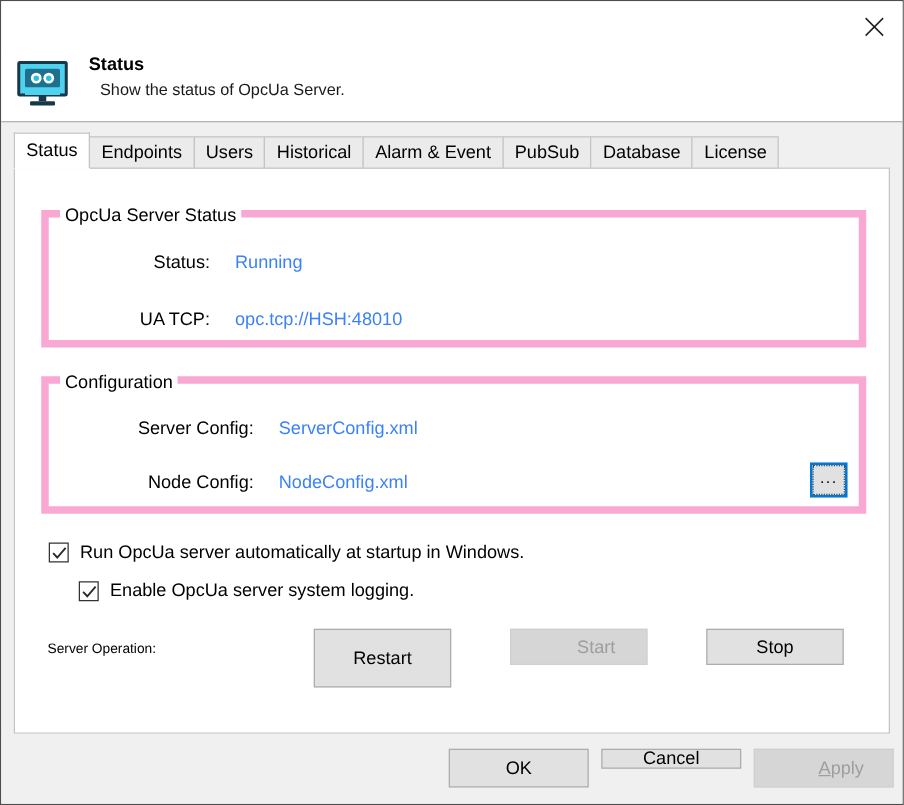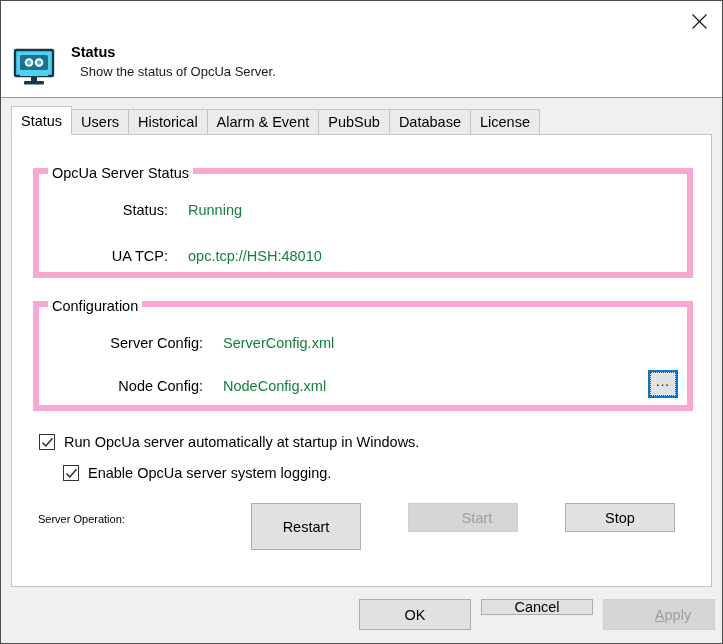--- a/index.html
+++ b/index.html
@@ -168,21 +168,21 @@
     white-space: nowrap;
   }
   .field-label {
     font-size: 14.5px;
     color: #000000;
     text-align: right;
     display: inline-block;
   }
   .field-value {
     font-size: 14.5px;
-    color: #15803d;
+    color: #3b82f6;
     display: inline-block;
   }
 
   
   .browse-btn {
     position: absolute;
     width: 30px;
     height: 28px;
     box-sizing: border-box;
     background: #e1e1e1;
@@ -311,20 +311,23 @@
       <div class="header-title">Status</div>
       <div class="header-sub">Show the status of OpcUa Server.</div>
     </div>
   </div>
 
   <div class="tabarea">
 
     <div class="tabstrip">
       <div class="tab selected">
           <span>Status</span>
+        </div>
+      <div class="tab">
+          <span>Endpoints</span>
         </div>
       <div class="tab">
           <span>Users</span>
         </div>
       <div class="tab">
           <span>Historical</span>
         </div>
       <div class="tab">
           <span>Alarm &amp; Event</span>
         </div>

